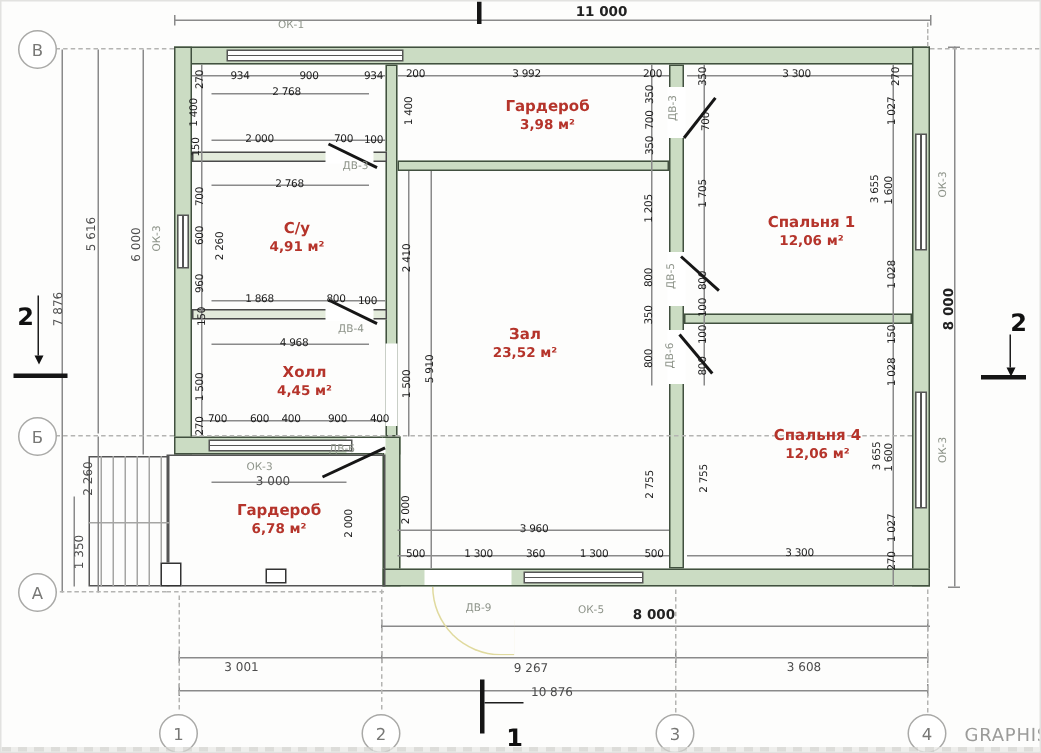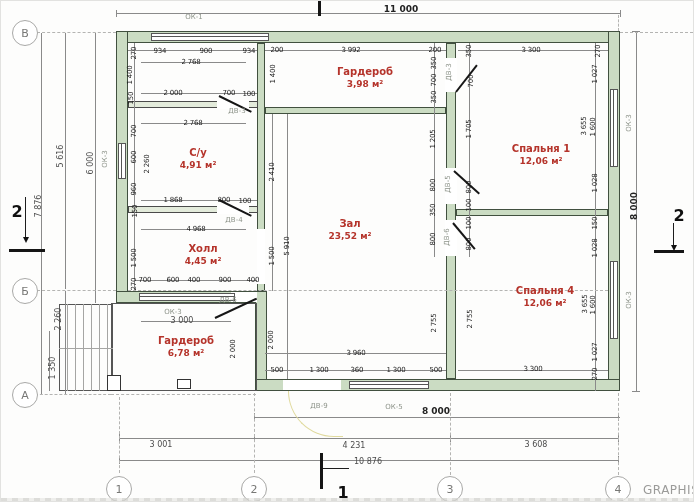--- a/index.html
+++ b/index.html
@@ -223,21 +223,21 @@
       <span class="dim" style="left: 356px; top: 369px;">360</span>
       <span class="dim" style="left: 395px; top: 369px;">1 300</span>
       <span class="dim" style="left: 435px; top: 369px;">500</span>
       <span class="dim" style="left: 355px; top: 352px;">3 960</span>
       <span class="dim rot" style="left: 433px; top: 322px;">2 755</span>
       <span class="dim rot" style="left: 469px; top: 318px;">2 755</span>
       <span class="dim" style="left: 532px; top: 368px;">3 300</span>
       <span class="dim big" style="left: 435px; top: 410px;">8 000</span>
       <span class="dim rot big" style="left: 633px; top: 205px;">8 000</span>
       <span class="dim mid" style="left: 160px; top: 444px;">3 001</span>
-      <span class="dim mid" style="left: 353px; top: 445px;">4 231</span>
+      <span class="dim mid" style="left: 353px; top: 445px;">9 267</span>
       <span class="dim mid" style="left: 535px; top: 444px;">3 608</span>
       <span class="dim mid" style="left: 367px; top: 461px;">10 876</span>
       <span class="dim rot mid" style="left: 60px; top: 155px;">5 616</span>
       <span class="dim rot mid" style="left: 90px; top: 162px;">6 000</span>
       <span class="dim rot mid" style="left: 38px; top: 205px;">7 876</span>
       <span class="dim rot mid" style="left: 58px; top: 318px;">2 260</span>
       <span class="dim rot mid" style="left: 52px; top: 367px;">1 350</span>
     </div>
   <div id="labels" class="r" style="left:0;top:0;width:694px;height:502px">
       <span class="olab" style="left: 193px; top: 16px;">ОК-1</span>

